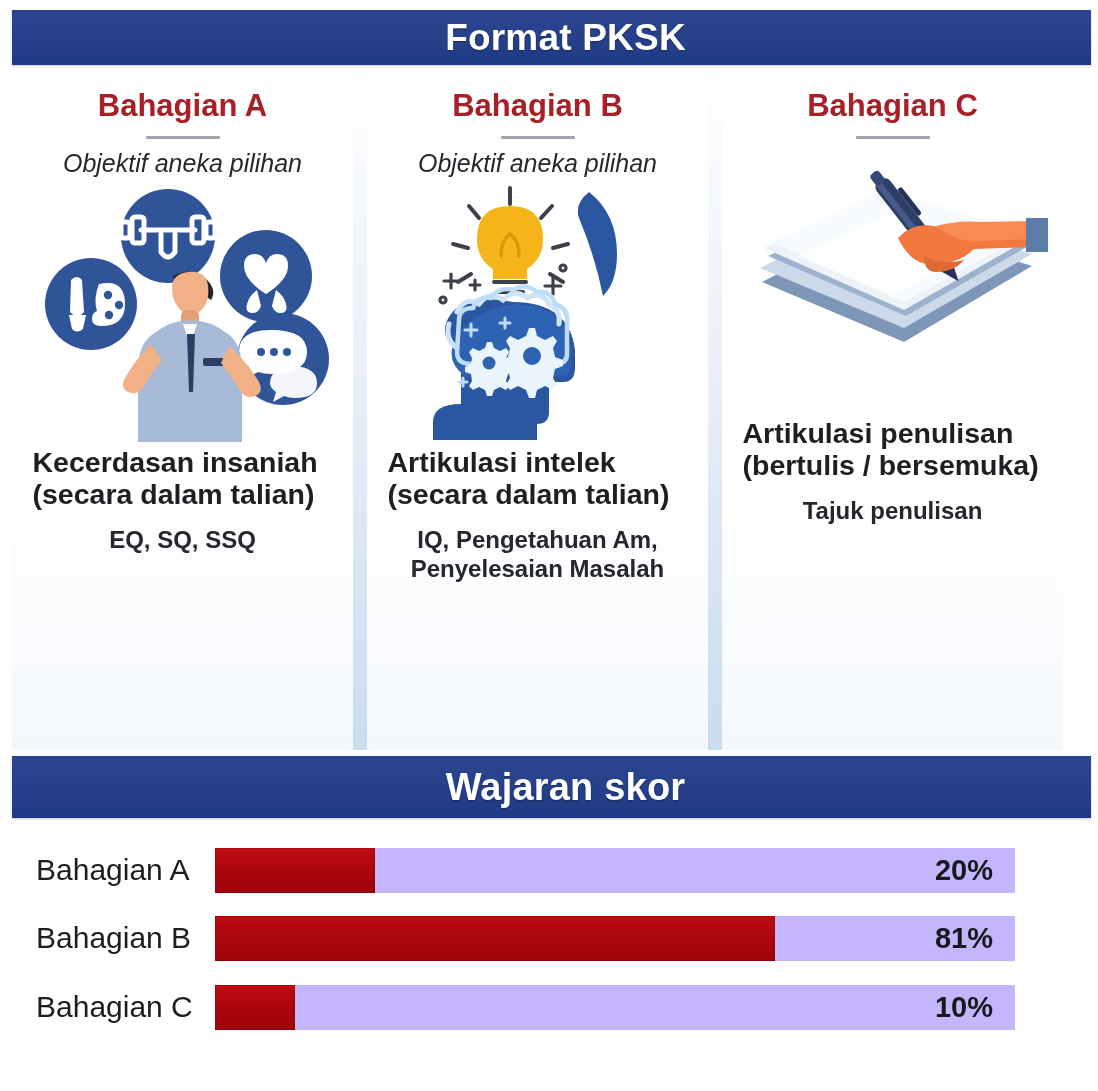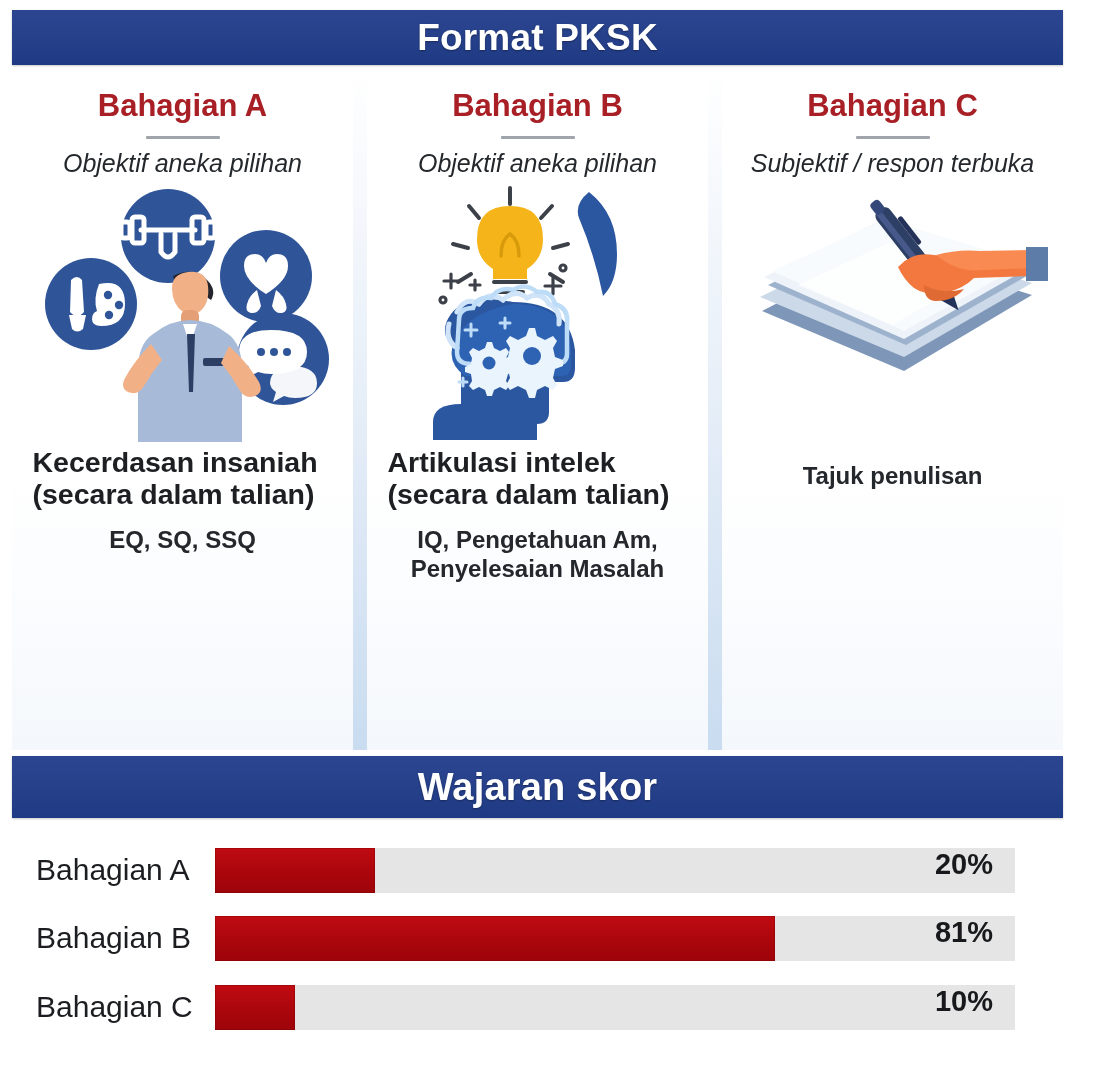--- a/index.html
+++ b/index.html
@@ -22,20 +22,21 @@
   }
 
   
   .banner {
     position: absolute;
     background: linear-gradient(180deg, #2b4591 0%, #27418b 45%, #1f3a84 100%);
     display: flex;
     align-items: center;
     justify-content: center;
     box-shadow: 0 1px 2px rgba(0,0,0,0.22);
+    padding-left: 28px;
   }
   .banner-title {
     color: #ffffff;
     font-weight: bold;
     letter-spacing: 0.2px;
     text-shadow: 0 1px 2px rgba(0,0,0,0.35);
     white-space: nowrap;
   }
   #banner-top {
     left: 12px;
@@ -159,23 +160,23 @@
     padding-left: 36px;
     box-sizing: border-box;
     font-size: 30px;
     color: #1b1d20;
     white-space: nowrap;
   }
   .bar-track {
     position: relative;
     width: 800px;
     height: 45px;
-    background: #e5e5e5;
-    display: flex;
-    align-items: flex-start;
+    background: #c4b5fd;
+    display: flex;
+    align-items: center;
     justify-content: flex-end;
   }
   .bar-fill {
     position: absolute;
     left: 0;
     top: 0;
     height: 45px;
     background: linear-gradient(180deg, #c00b12 0%, #aa060c 55%, #9d040a 100%);
     box-shadow: inset 0 0 0 1px rgba(120,0,0,0.35);
   }
@@ -342,21 +343,20 @@
 
       <div class="col-main">Artikulasi intelek (secara dalam talian)</div>
       <div class="col-note">IQ, Pengetahuan Am, Penyelesaian Masalah</div>
     </div>
 
     <div class="col-gap"></div>
 
     <div class="col">
       <div class="col-title">Bahagian C</div>
       <div class="rule"></div>
-      <div class="col-sub">Subjektif / respon terbuka</div>
 
       <div class="art">
         <svg width="310" height="240" viewBox="0 0 310 240">
 
           <path d="M24 118 l120 -62 l150 46 l-128 76 z" fill="#7e97b8"></path>
           <path d="M22 104 l122 -60 l150 46 l-128 74 z" fill="#ccd9e8"></path>
           <path d="M30 92 l118 -58 l146 46 l-126 72 z" fill="#9db2cd"></path>
           <path d="M26 84 l120 -58 l150 46 l-130 74 z" fill="#eef3f9"></path>
           <path d="M34 78 l114 -52 l140 44 l-122 68 z" fill="#f8fbfd"></path>
 
@@ -371,20 +371,21 @@
           </g>
 
           <path d="M160 74 q14 -16 36 -12 q14 2 26 -2 l70 -2 q16 0 16 12 q0 12 -16 13 l-56 2 q-10 10 -26 14 q-20 5 -34 -4 q-10 -8 -16 -21z" fill="#f2783f"></path>
           <path d="M186 92 q18 10 40 4 q-10 12 -28 12 q-12 0 -12 -16z" fill="#e06a33"></path>
           <path d="M198 62 q22 -6 44 -4 l54 -1 q12 0 12 9 q0 8 -12 9 l-52 2 q-24 3 -46 -15z" fill="#f98b52"></path>
 
           <path d="M288 54 l22 0 l0 34 l-22 0 z" fill="#5d7da8"></path>
         </svg>
       </div>
 
+      <div class="col-main">Artikulasi penulisan (bertulis / bersemuka)</div>
       <div class="col-note">Tajuk penulisan</div>
     </div>
   </div>
 
   <div class="banner" id="banner-bottom">
     <div class="banner-title">Wajaran skor</div>
   </div>
 
   <div class="scores">
 

